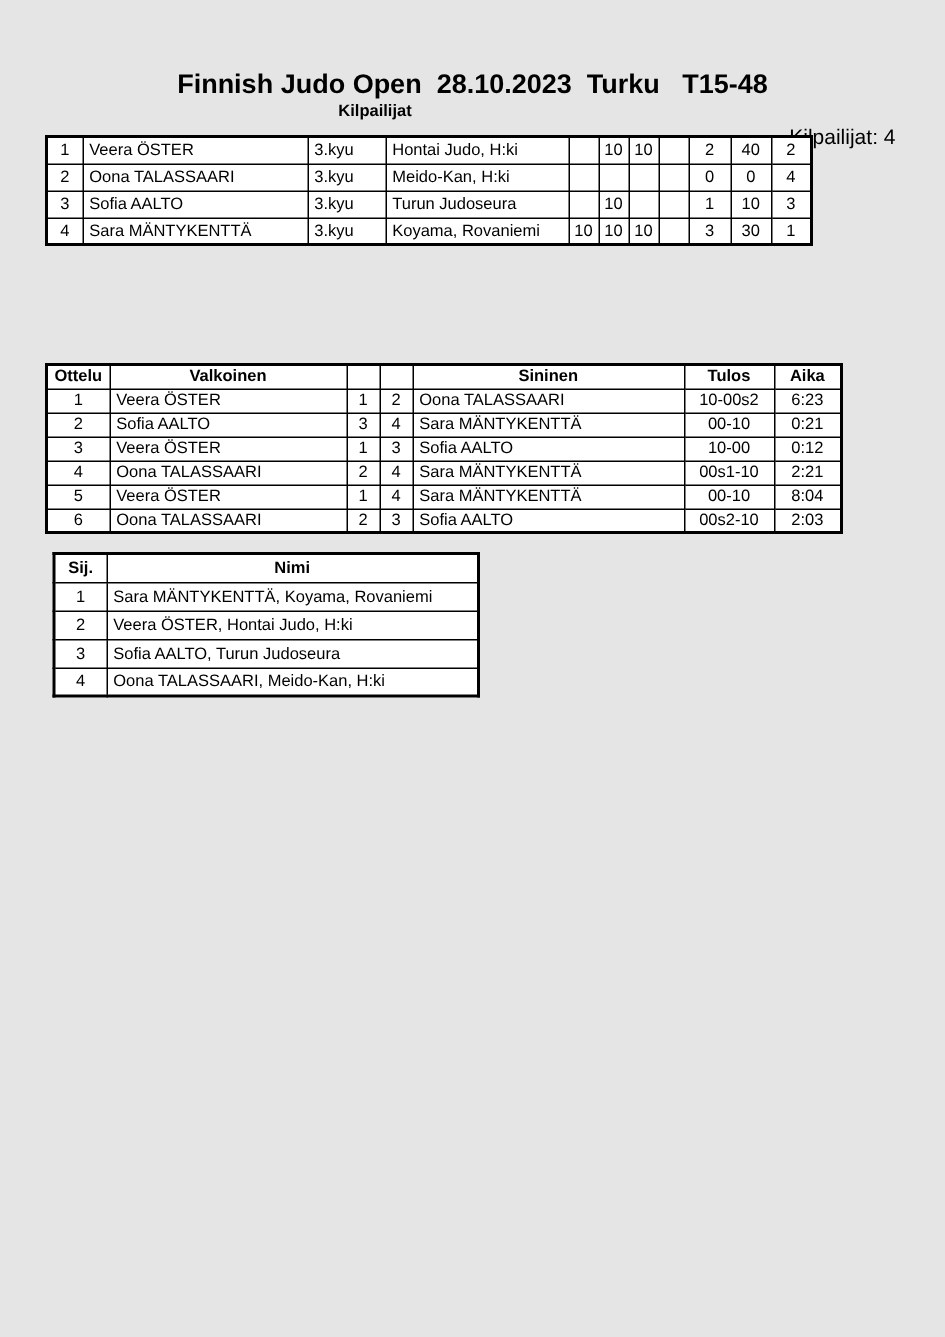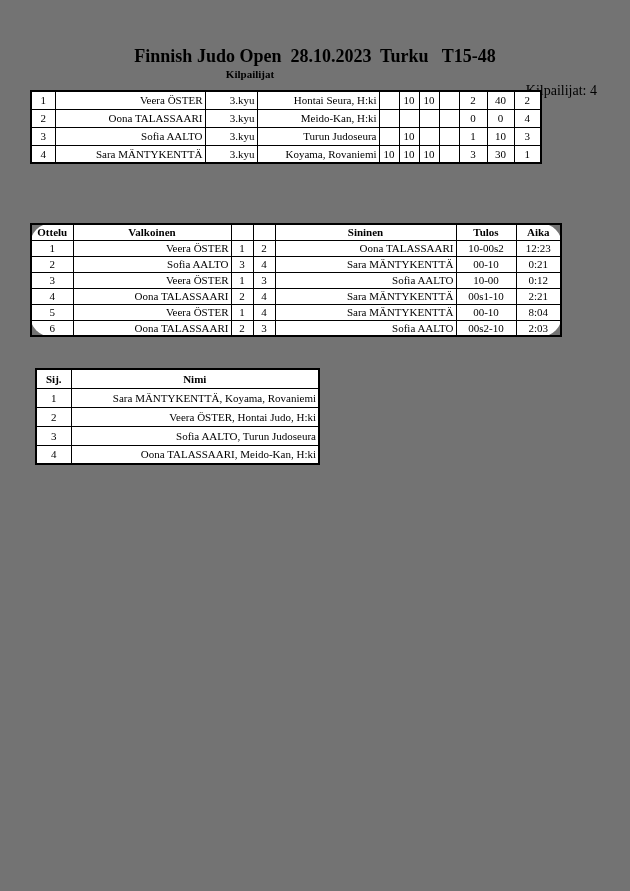--- a/index.html
+++ b/index.html
@@ -1,42 +1,42 @@
 <!DOCTYPE html>
 <html><head>
 <meta charset="utf-8">
 <style>
   * { margin: 0; padding: 0; box-sizing: border-box; }
   html, body { background: #ffffff; }
   body { font-family: "Liberation Sans", sans-serif; color: #000; }
-  .page { position: relative; width: 630px; height: 891px; background: #737373; overflow: hidden; font-family: Liberation Serif, serif; }
+  .page { position: relative; width: 630px; height: 891px; background: #e5e5e5; overflow: hidden; }
 
   .title {
     position: absolute; top: 46px; left: 0; width: 630px;
     text-align: center; font-size: 18px; font-weight: bold; white-space: pre;
   }
   .sec-heading {
     position: absolute; font-size: 11px; font-weight: bold; text-align: center;
   }
   #h-kilpailijat { top: 68px; left: 30px; width: 440px; }
   #h-ottelut    { top: 210px; left: 30px; width: 456px; }
   #h-tulokset   { top: 352px; left: 35px; width: 283px; }
   #count-label  { position: absolute; top: 83px; right: 33px; font-size: 14px; }
 
   table { border-collapse: collapse; position: absolute; table-layout: fixed; background: #fff; border: 2px solid #000; }
   th, td { border: 1px solid #000; font-size: 11px; white-space: nowrap; overflow: hidden; }
   th { font-weight: bold; text-align: center; padding: 0 1px; }
   td { padding: 0 2px; }
-  td.l { text-align: right; padding-left: 4px; }
+  td.l { text-align: left; padding-left: 4px; }
   td.c { text-align: center; }
 
   #t-competitors { top: 90px;  left: 30px; width: 510px; }
   #t-competitors th, #t-competitors td { height: 18px; }
 
-  #t-matches { top: 223px; left: 30px; width: 530px; border-radius: 22px; }
+  #t-matches { top: 242px; left: 30px; width: 530px; }
   #t-matches th, #t-matches td { height: 16px; }
 
   #t-results { top: 368px; left: 35px; width: 283px; }
   #t-results th, #t-results td { height: 19px; }
 </style>
 </head>
 <body>
 
 <div class="page">
 
@@ -57,21 +57,21 @@
         <col style="width:20px">
       <col style="width:28px">
         <col style="width:27px">
         <col style="width:27px">
     </colgroup>
     <tbody>
     <tr>
       <td class="c">1</td>
       <td class="l">Veera ÖSTER</td>
       <td class="l">3.kyu</td>
-      <td class="l">Hontai Seura, H:ki</td>
+      <td class="l">Hontai Judo, H:ki</td>
       <td class="c"></td>
       <td class="c">10</td>
       <td class="c">10</td>
       <td class="c"></td>
       <td class="c">2</td>
       <td class="c">40</td>
       <td class="c">2</td>
     </tr>
     <tr>
       <td class="c">2</td>
@@ -136,21 +136,21 @@
       <th>Tulos</th>
       <th>Aika</th>
     </tr>
     <tr>
       <td class="c">1</td>
       <td class="l">Veera ÖSTER</td>
       <td class="c">1</td>
       <td class="c">2</td>
       <td class="l">Oona TALASSAARI</td>
       <td class="c">10-00s2</td>
-      <td class="c">12:23</td>
+      <td class="c">6:23</td>
     </tr>
     <tr>
       <td class="c">2</td>
       <td class="l">Sofia AALTO</td>
       <td class="c">3</td>
       <td class="c">4</td>
       <td class="l">Sara MÄNTYKENTTÄ</td>
       <td class="c">00-10</td>
       <td class="c">0:21</td>
     </tr>

